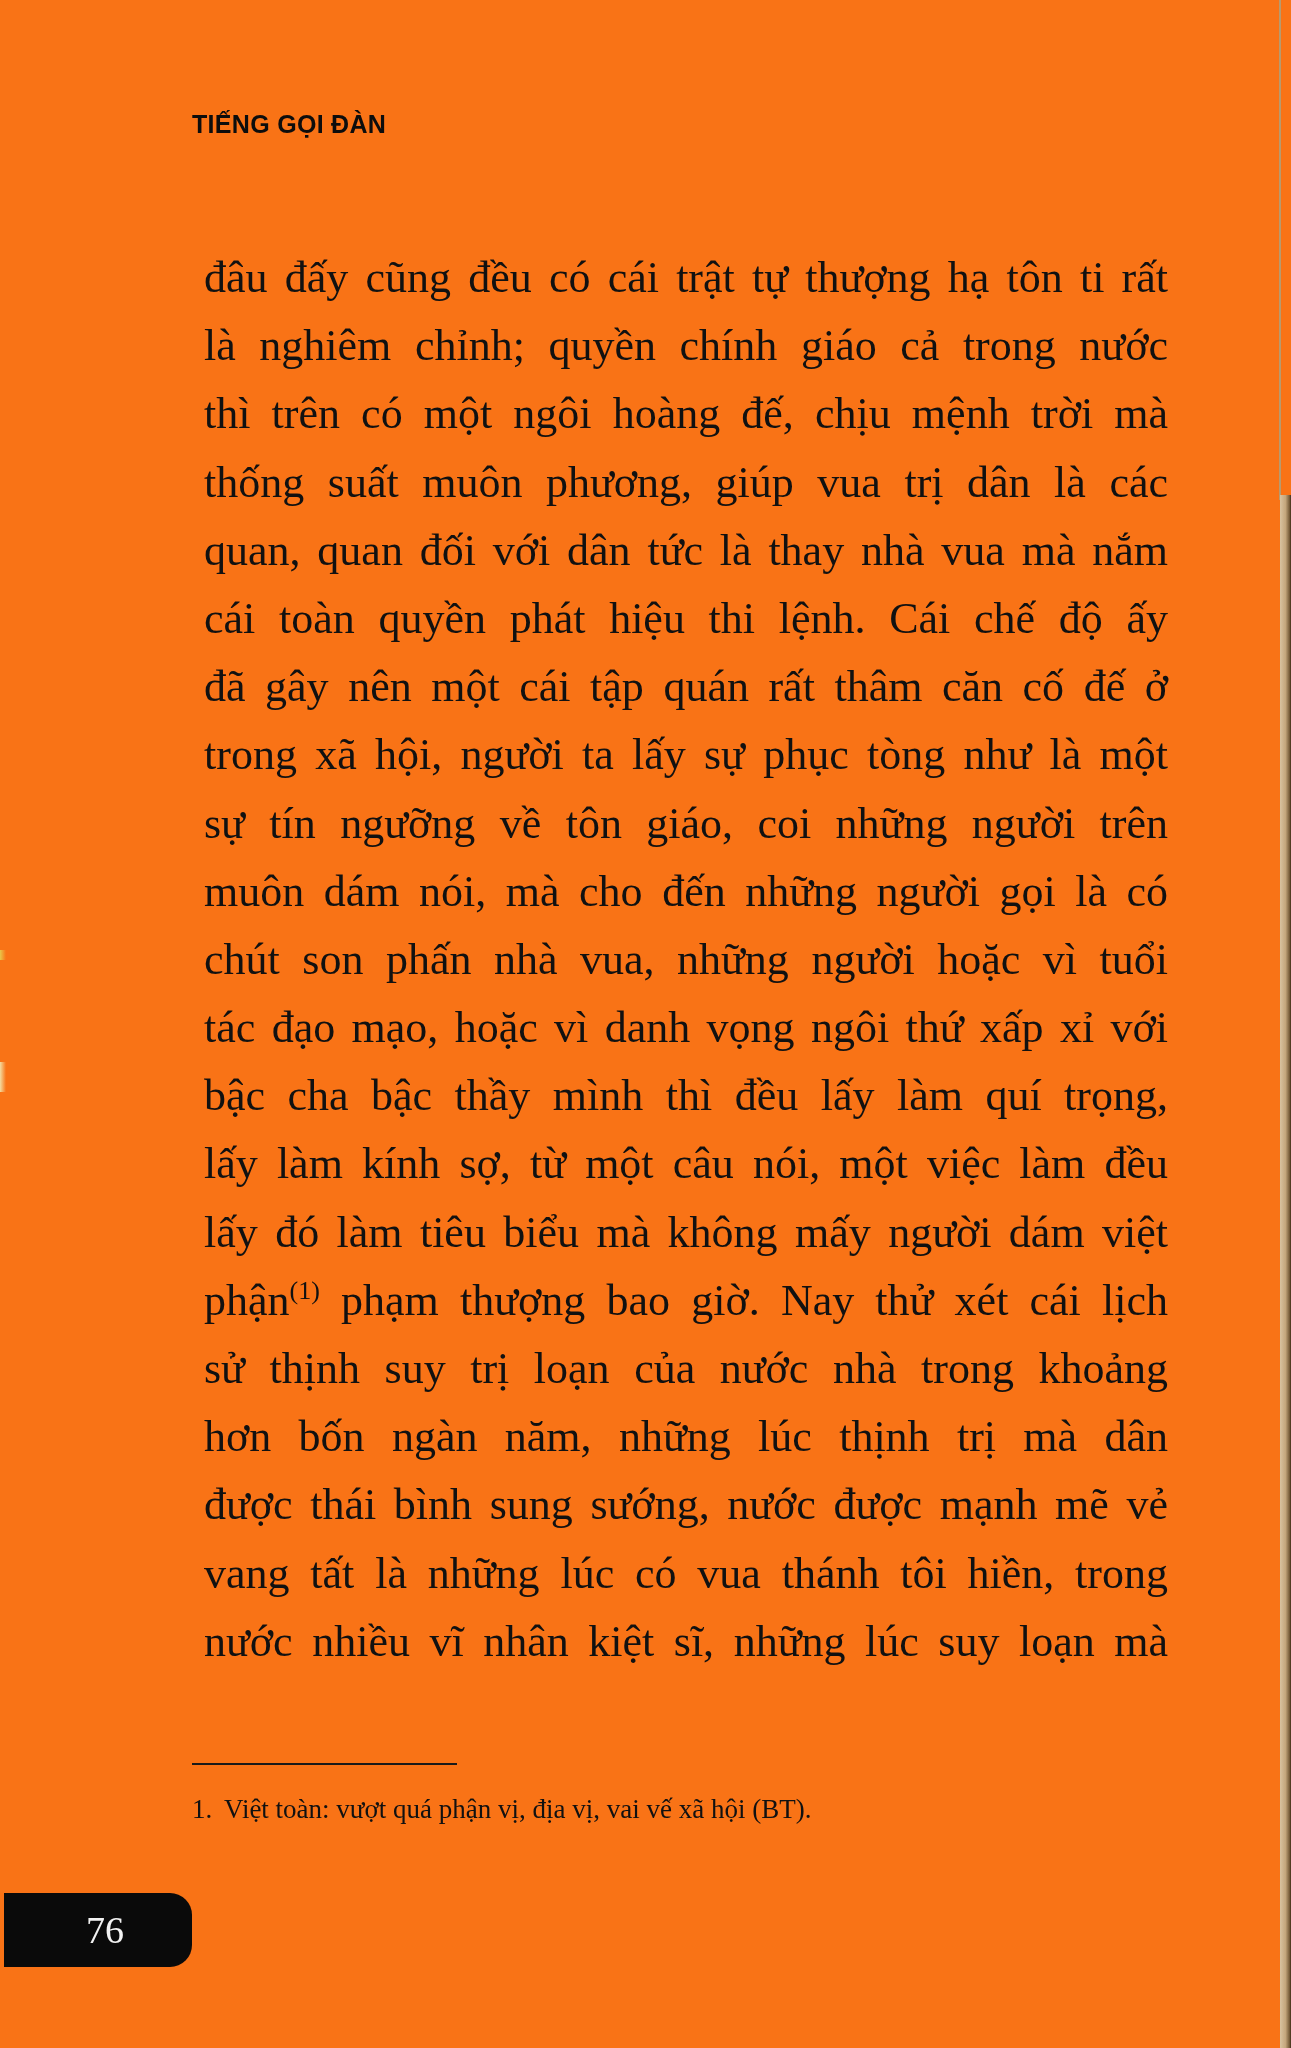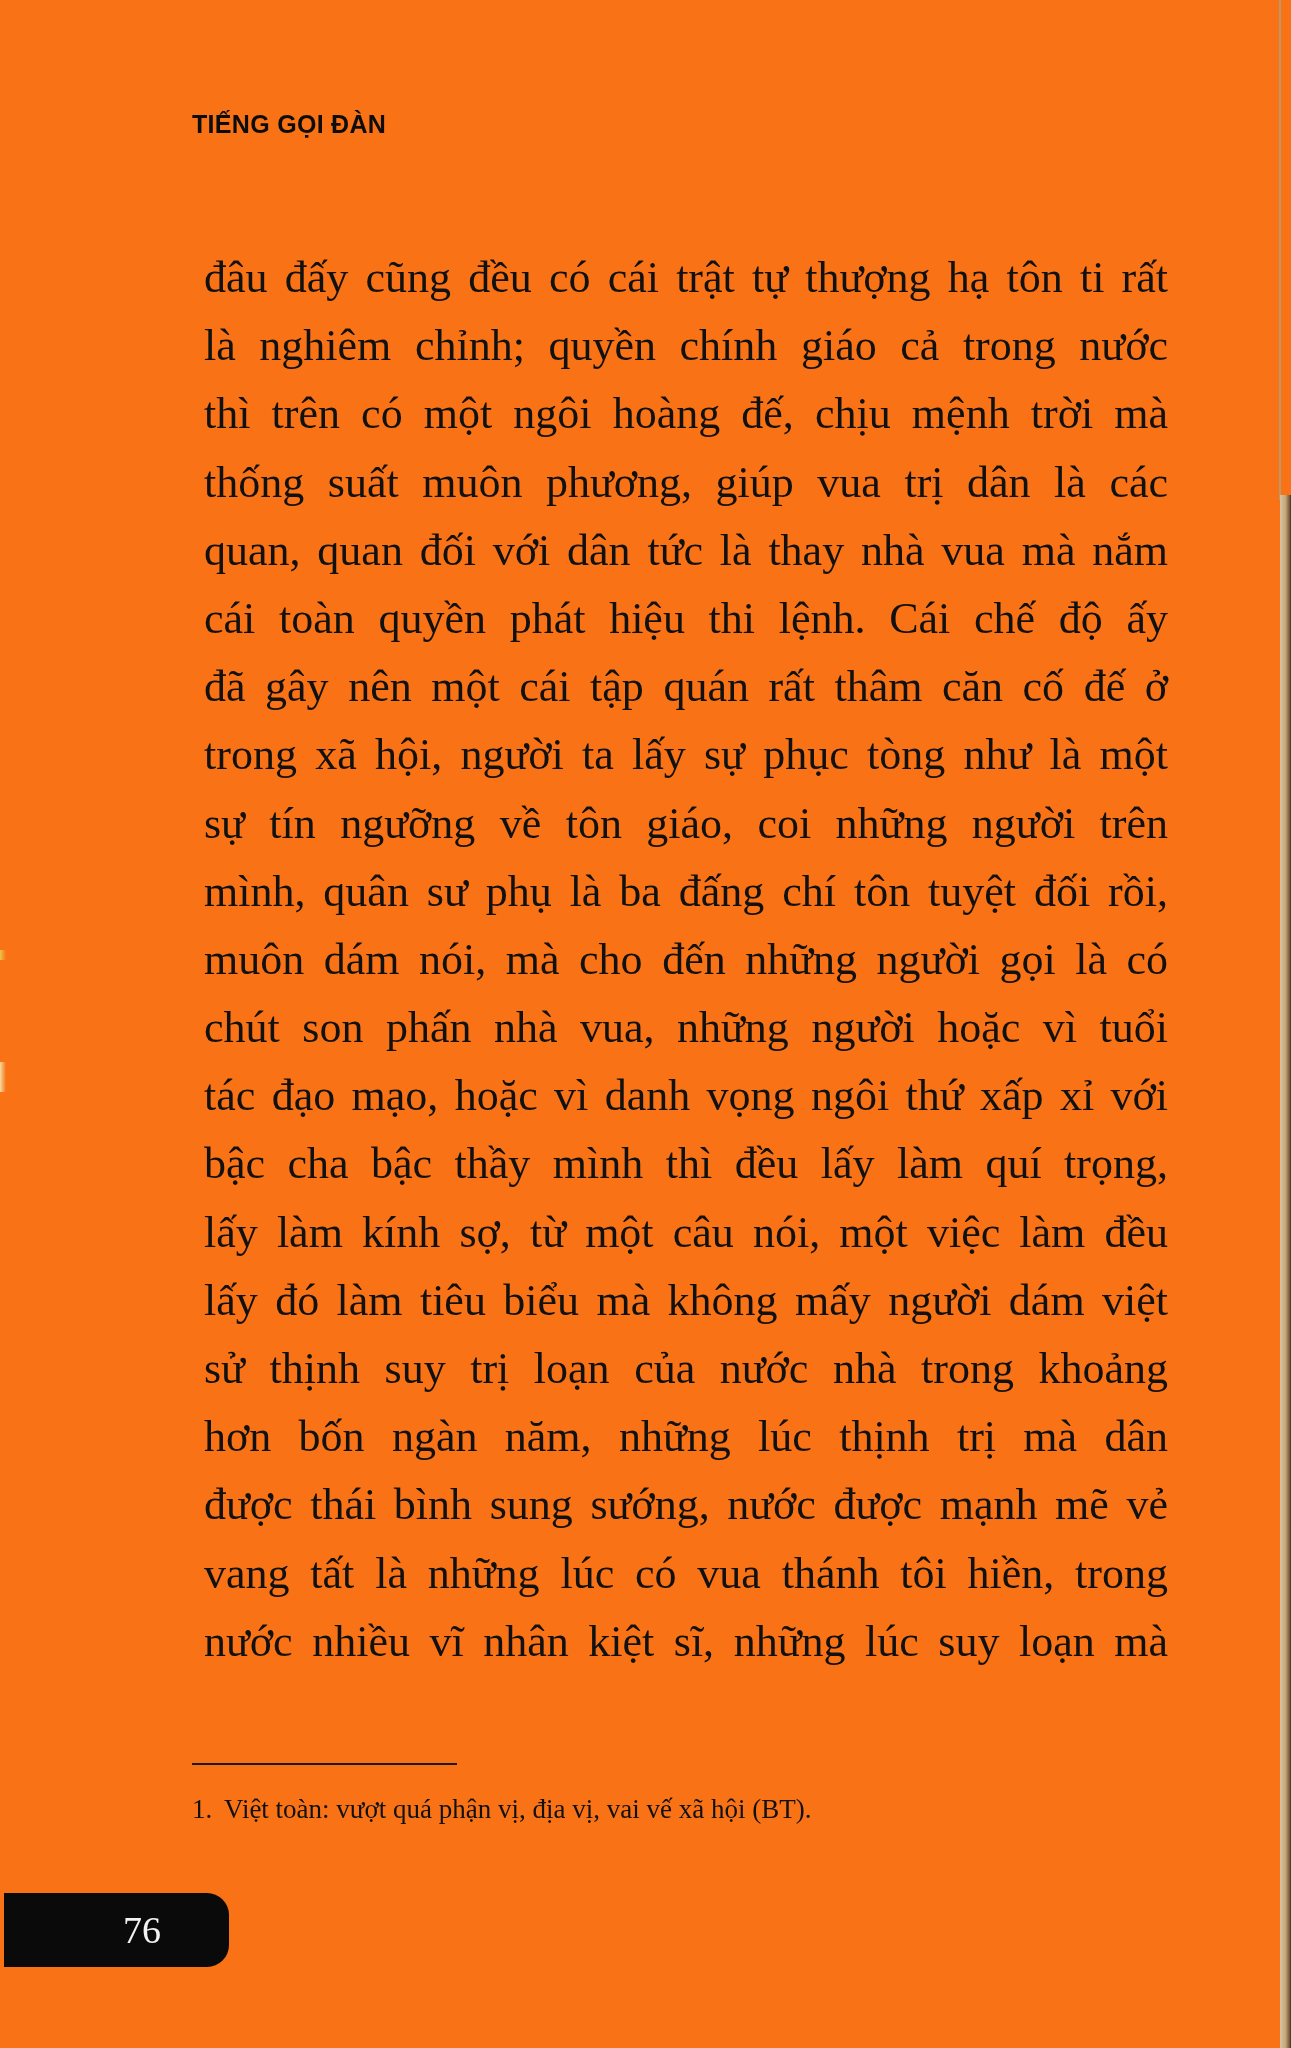--- a/index.html
+++ b/index.html
@@ -104,21 +104,21 @@
     color: #111111;
     display: flex;
   }
   .footnote-num {
     width: 32px;
   }
   .page-tab {
     position: absolute;
     left: 4px;
     top: 1893px;
-    width: 225px;
+    width: 188px;
     height: 74px;
     background: #0a0a0a;
     border-radius: 0 22px 22px 0;
     display: flex;
     align-items: center;
     justify-content: flex-end;
     box-sizing: border-box;
     padding-right: 68px;
   }
   .page-number {
@@ -141,27 +141,27 @@
   <div class="body-text">
     <span class="body-line">đâu đấy cũng đều có cái trật tự thượng hạ tôn ti rất</span>
     <span class="body-line">là nghiêm chỉnh; quyền chính giáo cả trong nước</span>
     <span class="body-line">thì trên có một ngôi hoàng đế, chịu mệnh trời mà</span>
     <span class="body-line">thống suất muôn phương, giúp vua trị dân là các</span>
     <span class="body-line">quan, quan đối với dân tức là thay nhà vua mà nắm</span>
     <span class="body-line">cái toàn quyền phát hiệu thi lệnh. Cái chế độ ấy</span>
     <span class="body-line">đã gây nên một cái tập quán rất thâm căn cố đế ở</span>
     <span class="body-line">trong xã hội, người ta lấy sự phục tòng như là một</span>
     <span class="body-line">sự tín ngưỡng về tôn giáo, coi những người trên</span>
-    <span class="body-line">mình, quân sư phụ là ba đấng chí tôn tuyệt đối rồi,</span>
     <span class="body-line">muôn dám nói, mà cho đến những người gọi là có</span>
     <span class="body-line">chút son phấn nhà vua, những người hoặc vì tuổi</span>
     <span class="body-line">tác đạo mạo, hoặc vì danh vọng ngôi thứ xấp xỉ với</span>
     <span class="body-line">bậc cha bậc thầy mình thì đều lấy làm quí trọng,</span>
     <span class="body-line">lấy làm kính sợ, từ một câu nói, một việc làm đều</span>
     <span class="body-line">lấy đó làm tiêu biểu mà không mấy người dám việt</span>
+    <span class="body-line"><span>phận</span><sup class="fn-ref">(1)</sup><span> phạm thượng bao giờ. Nay thử xét cái lịch</span></span>
     <span class="body-line">sử thịnh suy trị loạn của nước nhà trong khoảng</span>
     <span class="body-line">hơn bốn ngàn năm, những lúc thịnh trị mà dân</span>
     <span class="body-line">được thái bình sung sướng, nước được mạnh mẽ vẻ</span>
     <span class="body-line">vang tất là những lúc có vua thánh tôi hiền, trong</span>
     <span class="body-line last">nước nhiều vĩ nhân kiệt sĩ, những lúc suy loạn mà</span>
   </div>
 
   <div class="footnote-rule"></div>
   <div class="footnote">
     <span class="footnote-num">1.</span>

